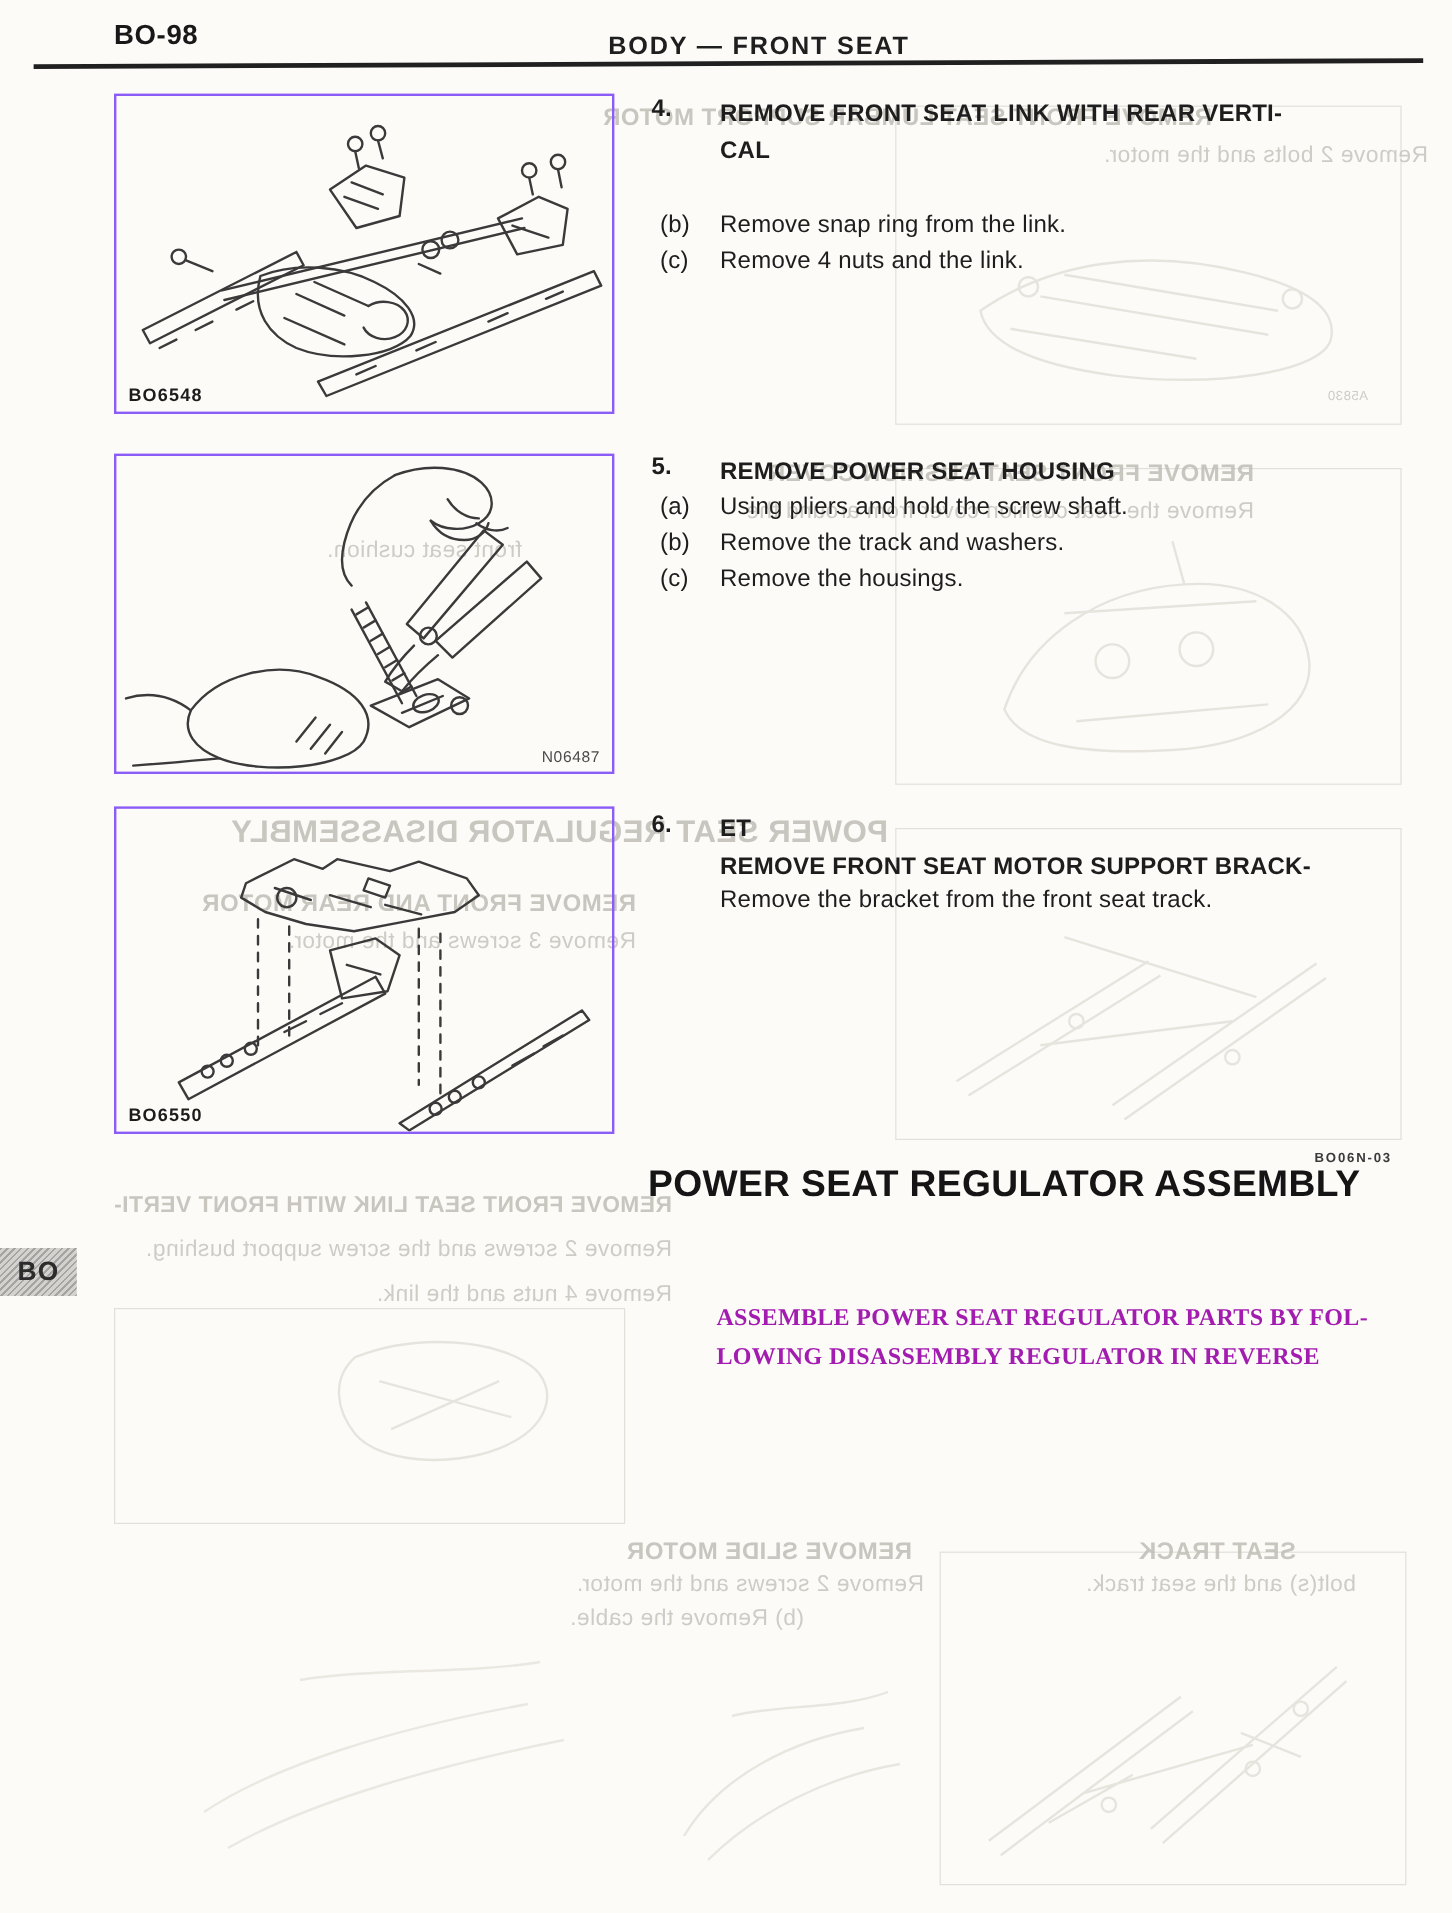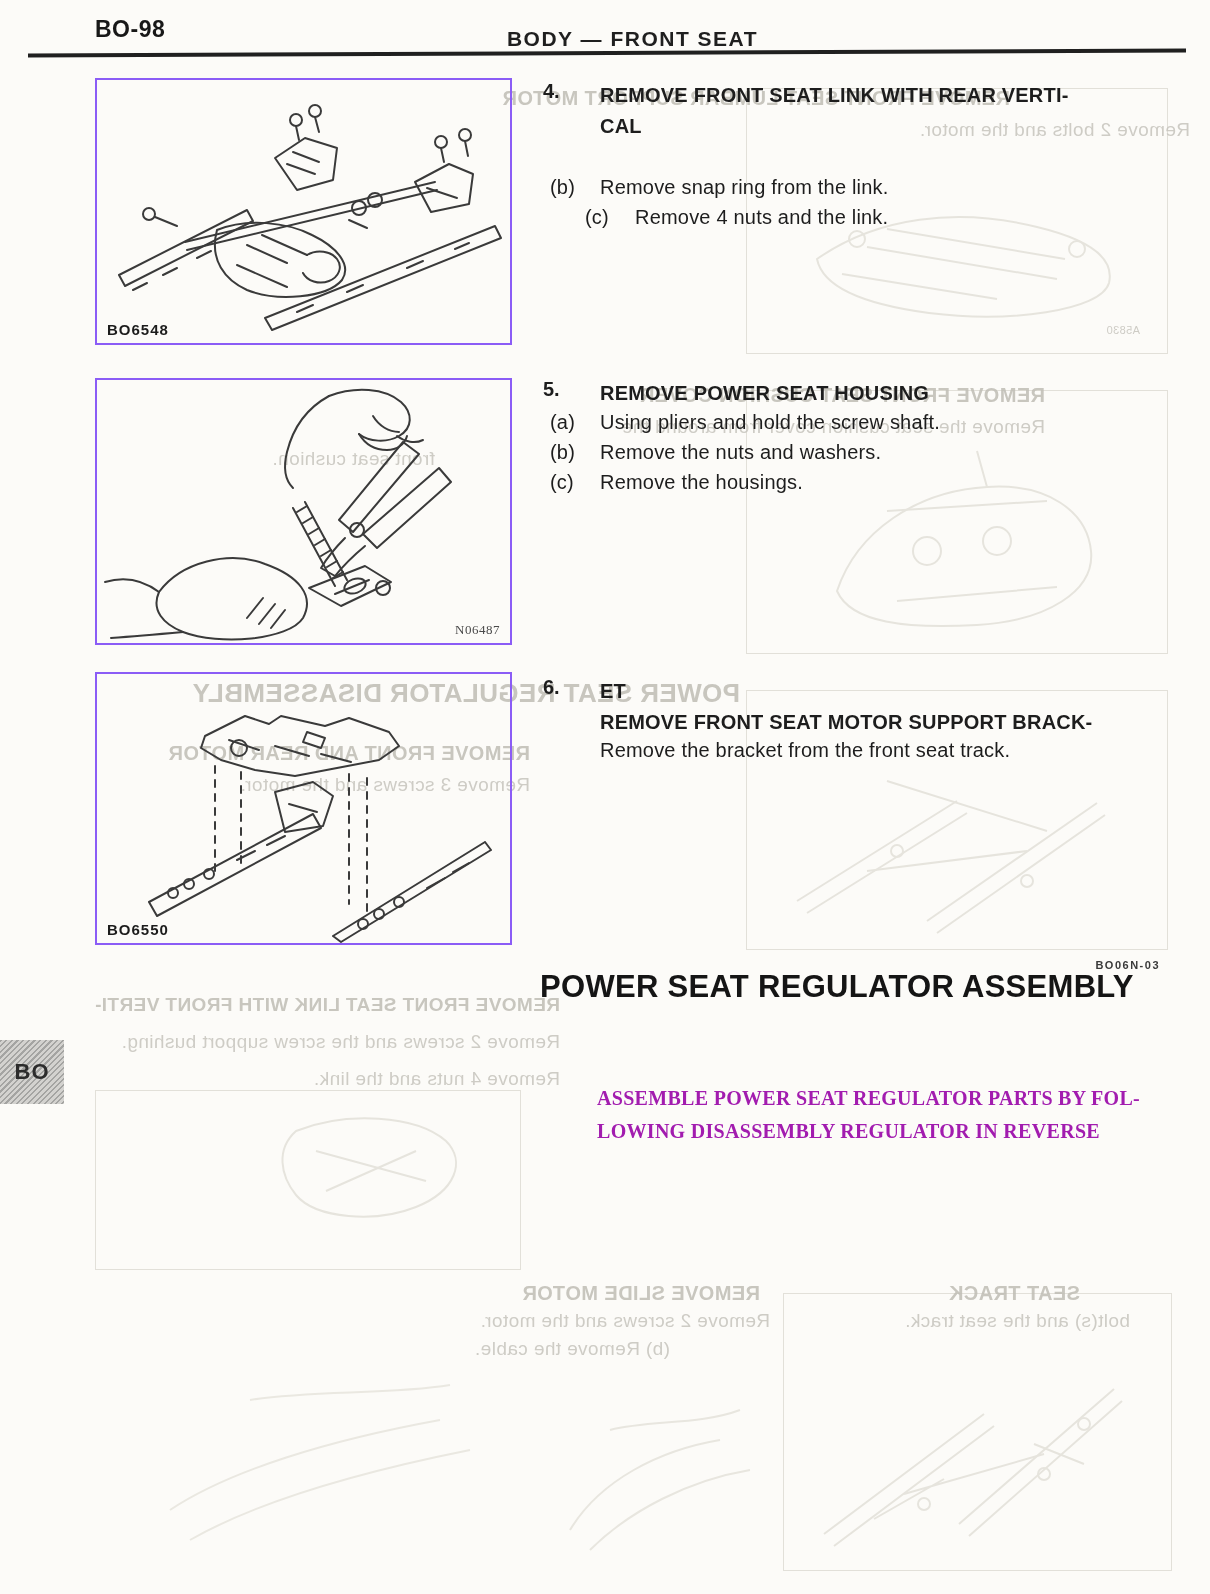--- a/index.html
+++ b/index.html
@@ -25,38 +25,38 @@
     text-align:center; font-size:21px; font-weight:bold; letter-spacing:1.5px; color:#1f1f1f; }
   .header-rule { position:absolute; left:28px; top:51px; width:1158px; height:4px; background:#202020; transform:rotate(-0.25deg); }
   
   .fig { position:absolute; border:2px solid #8b5cf6; background:transparent; }
   .fig svg { position:absolute; left:0; top:0; }
   .fig svg path, .fig svg circle, .fig svg ellipse { stroke:#3a3a3a; fill:none; stroke-width:2; stroke-linejoin:round; stroke-linecap:round; }
   .fig-label { position:absolute; bottom:5px; font-size:15px; font-weight:bold; letter-spacing:1px; color:#1c1c1c; }
   .fig-label.lab-left { left:10px; }
   .fig-label.lab-right { right:10px; font-weight:normal; font-size:13px; color:#4a4a4a; letter-spacing:.5px; }
   #fig1 { left:95px; top:78px;  width:413px; height:263px; }
-  #fig2 { left:95px; top:378px; width:413px; height:263px;font-family:Liberation Serif, serif; }
+  #fig2 { left:95px; top:378px; width:413px; height:263px; }
   #fig3 { left:95px; top:672px; width:413px; height:269px;text-decoration:underline; }
   
   .step { position:absolute; left:543px; width:620px; }
   #step4 { top:80px; height:160px; }
   #step5 { top:378px; height:130px; }
   #step6 { top:676px; height:100px; }
   .step-num { position:absolute; left:0; top:0; font-size:20px; font-weight:bold; }
   .step-heading { position:absolute; left:57px; top:0; font-size:20px; font-weight:bold; line-height:31px; letter-spacing:.2px; }
   .srow { position:absolute; left:7px; font-size:20px; letter-spacing:.2px; white-space:nowrap; }
   .slabel { display:inline-block; width:50px; }
   .step-body { position:absolute; left:57px; font-size:20px; letter-spacing:.2px; white-space:nowrap; }
   
   .asm-code { position:absolute; left:640px; top:959px; width:520px; text-align:right; font-size:11px; font-weight:bold; letter-spacing:1.5px; color:#3a3a3a; }
   .asm-title { position:absolute; left:540px; top:969px; font-size:31px; font-weight:bold; letter-spacing:.3px; color:#151515; white-space:nowrap; }
   .asm-body { position:absolute; left:597px; top:1082px; font-size:20px; font-weight:bold; line-height:33px; letter-spacing:.3px; color:#a21caf;font-family:Liberation Serif, serif; }
   
-  .side-tab { position:absolute; left:0; top:1040px; width:64px; height:64px;
+  .side-tab { position:absolute; left:0; top:1040px; width:64px; height:40px;
     background:repeating-linear-gradient(135deg,#a4a4a2 0 1.5px,#d3d2cf 1.5px 4px);
     display:flex; align-items:center; justify-content:center;
     font-size:22px; font-weight:bold; color:#2c2c2c; letter-spacing:1px; }
 </style>
 </head>
 <body>
 
 <div class="page">
 
   <div class="ghost-layer">
@@ -210,30 +210,30 @@
       <div class="fig-label lab-left">BO6550</div>
     </div>
 
     <div class="step" id="step4">
       <div class="step-num">4.</div>
       <div class="step-heading">
         <div>REMOVE FRONT SEAT LINK WITH REAR VERTI-</div>
         <div>CAL</div>
       </div>
       <div class="srow" style="top:96px;"><span class="slabel">(b)</span><span>Remove snap ring from the link.</span></div>
-      <div class="srow" style="top:126px;margin-left:35px;"><span class="slabel">(c)</span><span>Remove 4 nuts and the link.</span></div>
+      <div class="srow" style="top:126px;"><span class="slabel">(c)</span><span>Remove 4 nuts and the link.</span></div>
     </div>
 
     <div class="step" id="step5">
       <div class="step-num">5.</div>
       <div class="step-heading">
         <div>REMOVE POWER SEAT HOUSING</div>
       </div>
       <div class="srow" style="top:33px;"><span class="slabel">(a)</span><span>Using pliers and hold the screw shaft.</span></div>
-      <div class="srow" style="top:63px;"><span class="slabel">(b)</span><span>Remove the nuts and washers.</span></div>
+      <div class="srow" style="top:63px;"><span class="slabel">(b)</span><span>Remove the track and washers.</span></div>
       <div class="srow" style="top:93px;"><span class="slabel">(c)</span><span>Remove the housings.</span></div>
     </div>
 
     <div class="step" id="step6">
       <div class="step-num">6.</div>
       <div class="step-heading">
         <div>ET</div>
         <div>REMOVE FRONT SEAT MOTOR SUPPORT BRACK-</div>
       </div>
       <div class="step-body" style="top:63px;">Remove the bracket from the front seat track.</div>

